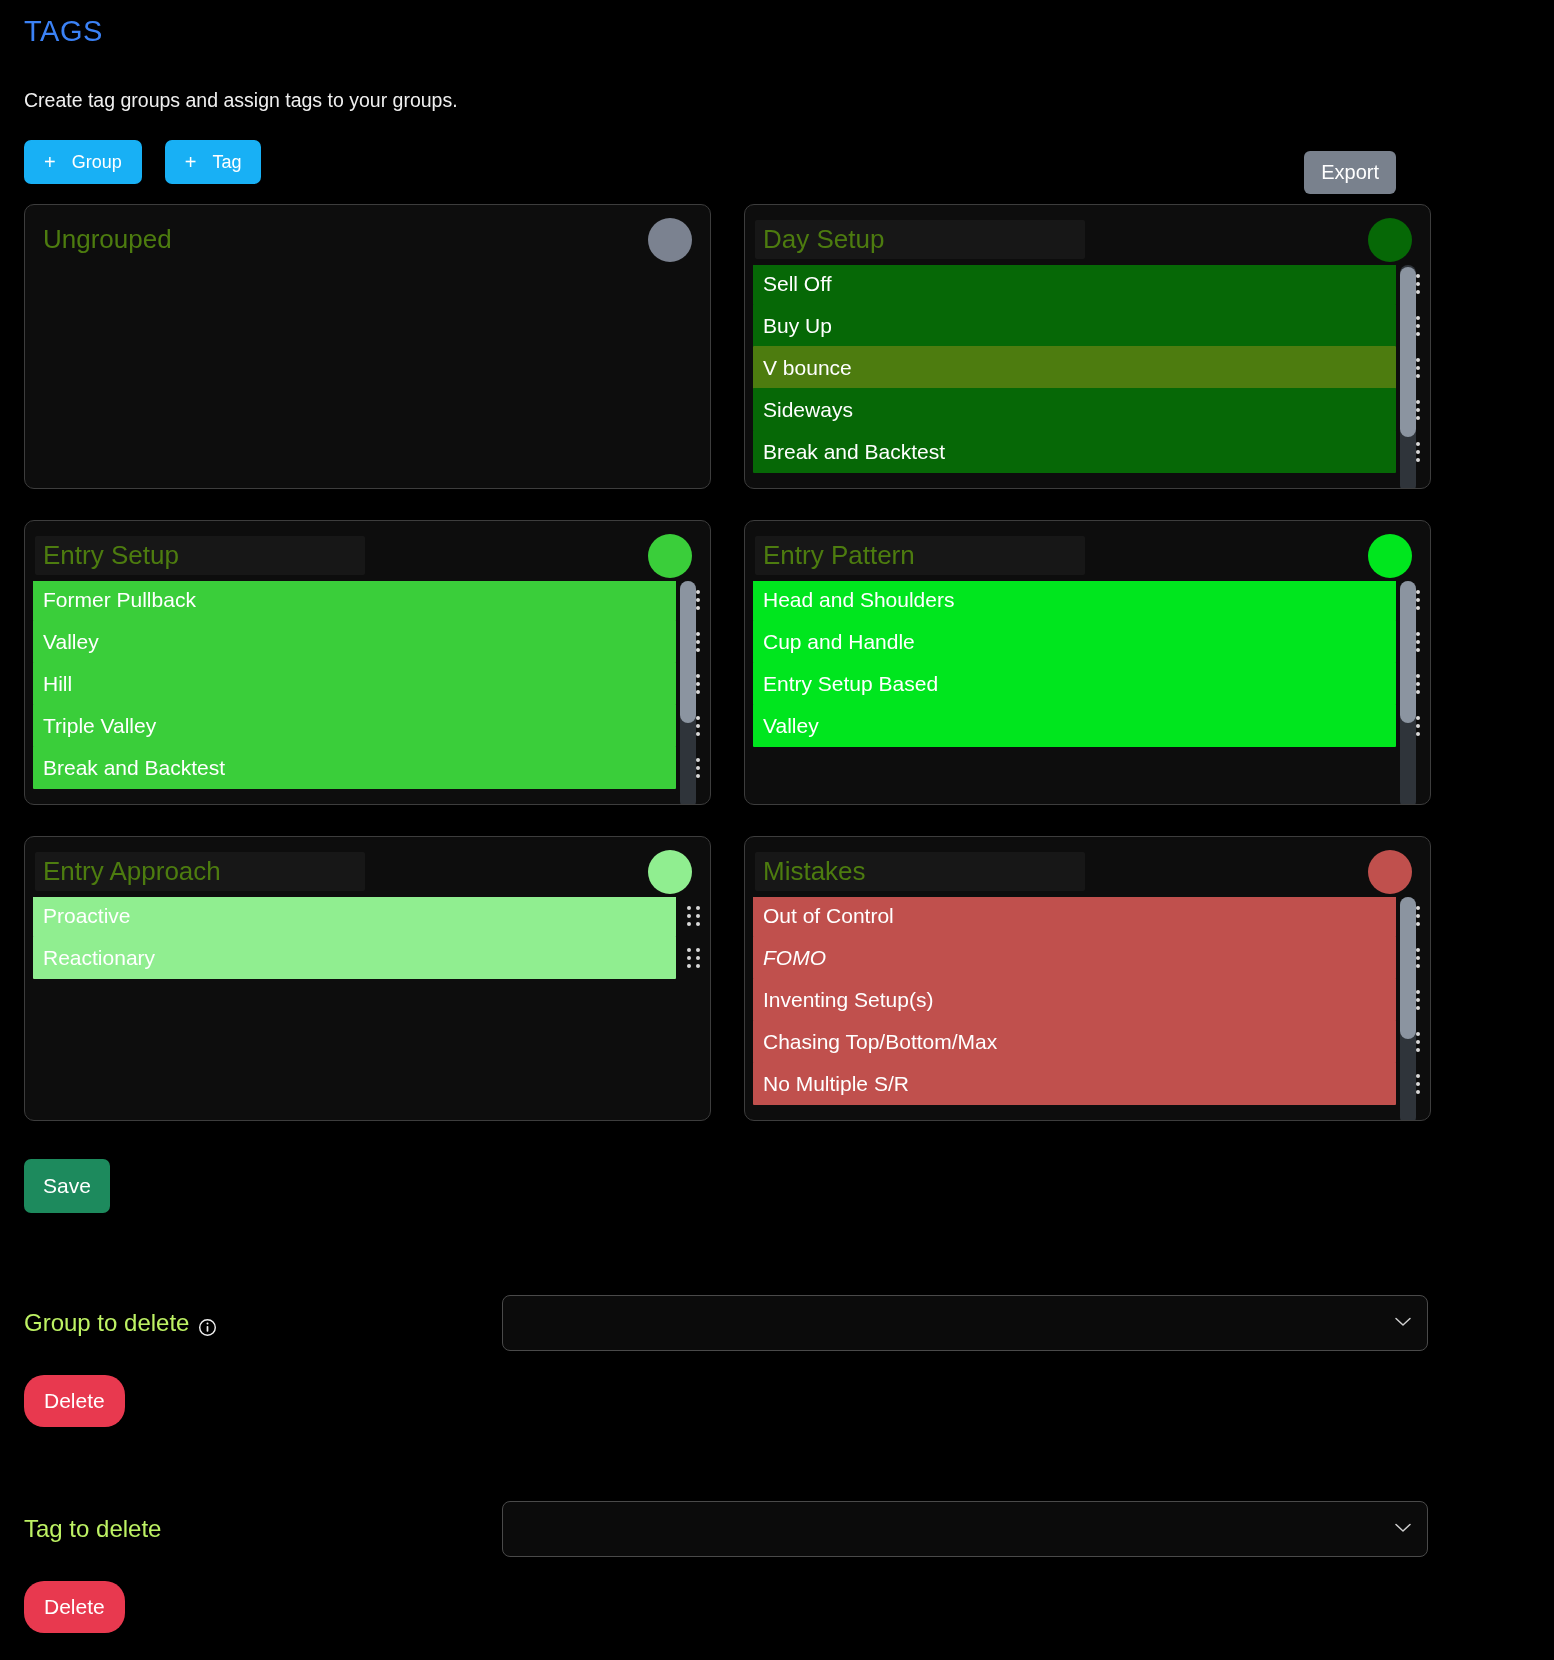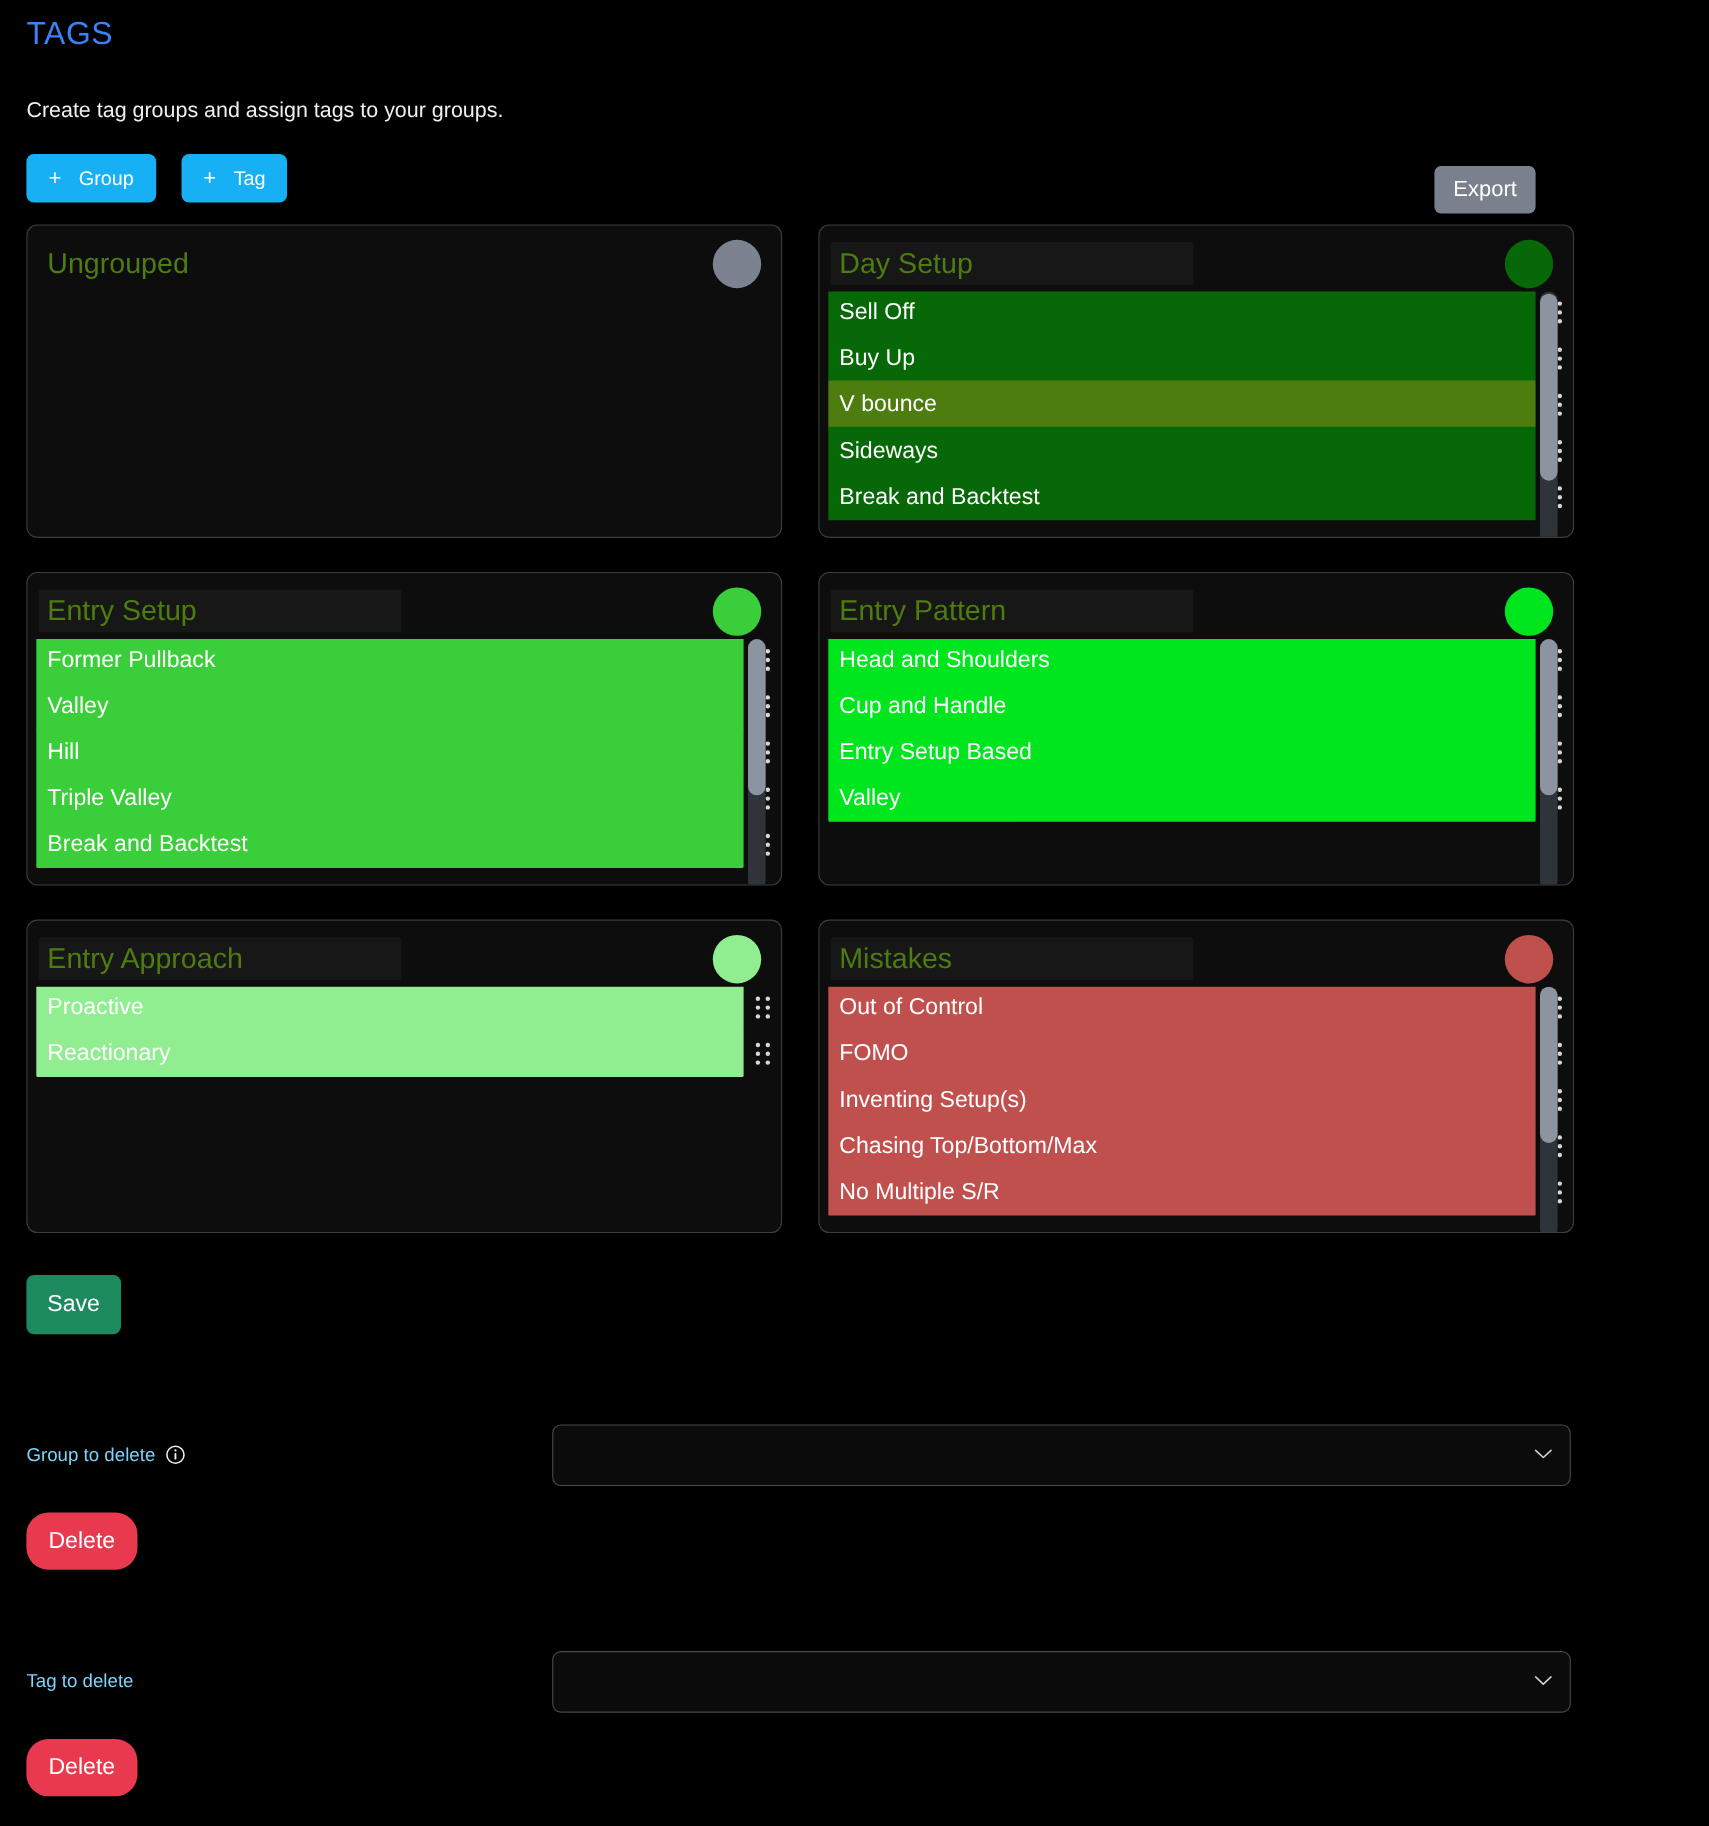--- a/index.html
+++ b/index.html
@@ -192,24 +192,24 @@
     border-radius: 7px;
   }
 
   
   .delete-section { margin-top: 82px; }
   .delete-row {
     display: flex;
     align-items: center;
   }
   .delete-label {
-    font-size: 17px;
-    color: #7dd3fc;
+    font-size: 24px;
+    color: #bef264;
     display: flex;
-    align-items: center;
+    align-items: flex-end;
     gap: 9px;
     width: 478px;
     flex: 0 0 478px;
   }
   .info-icon {
     display: inline-flex;
     width: 19px; height: 19px;
     align-items: center; justify-content: center;
     cursor: pointer;
   }
@@ -538,21 +538,21 @@
                 <i></i>
                 <i></i>
                 <i></i>
                 <i></i>
                 <i></i>
                 <i></i>
               </div>
             </div>
           </div>
           <div class="tag-row">
-            <input class="tag-chip" value="FOMO" style="background: rgb(192, 80, 77);">
+            <input class="tag-chip" value="FOMO" style="background: rgb(192, 80, 77); font-style: italic;">
             <div class="drag-handle">
               <div class="dots">
                 <i></i>
                 <i></i>
                 <i></i>
                 <i></i>
                 <i></i>
                 <i></i>
               </div>
             </div>

